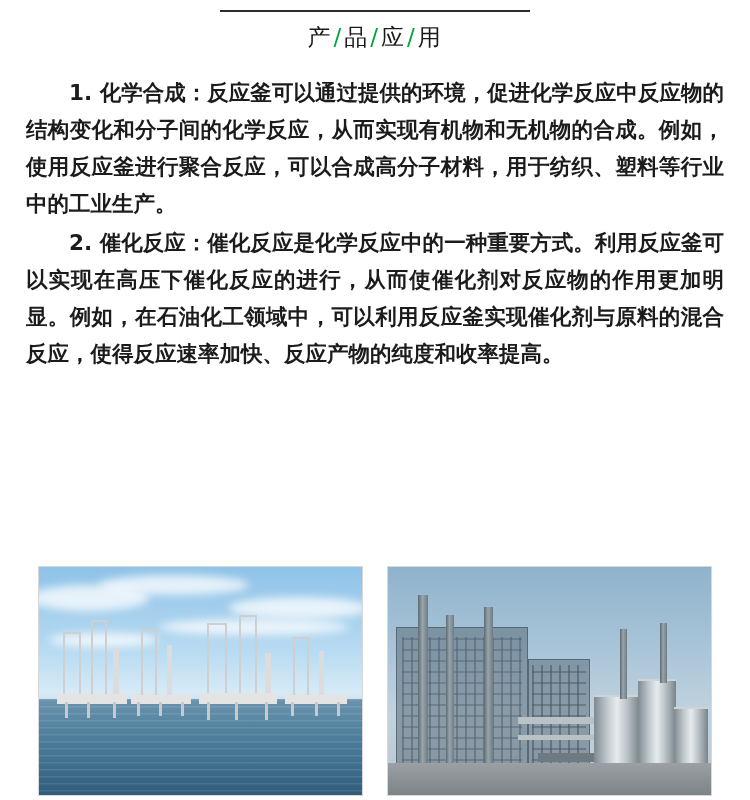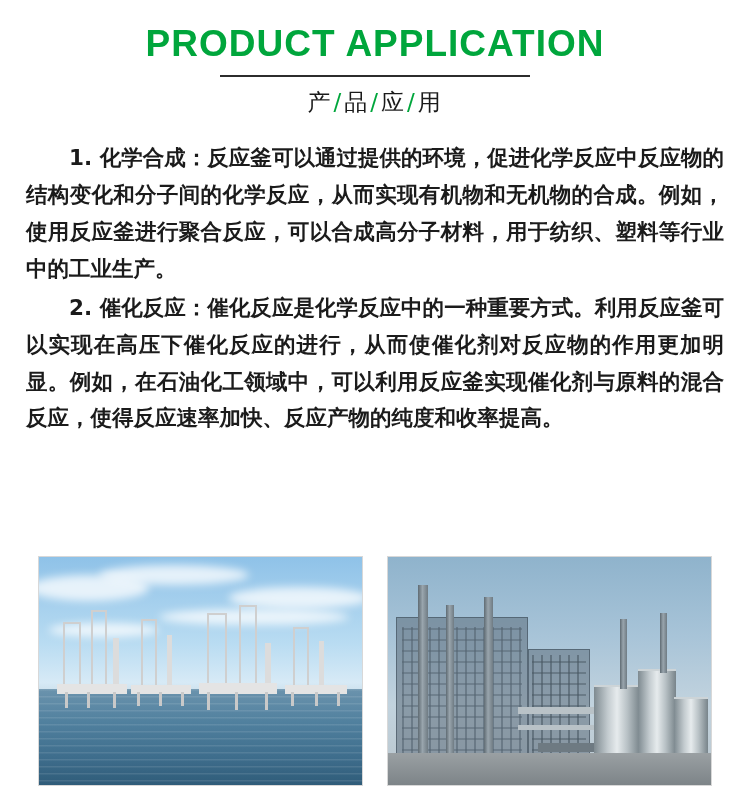--- a/index.html
+++ b/index.html
@@ -182,21 +182,20 @@
     background:
       repeating-linear-gradient(90deg, rgba(70,85,96,0.55) 0px, rgba(70,85,96,0.55) 2px, rgba(255,255,255,0) 2px, rgba(255,255,255,0) 9px),
       repeating-linear-gradient(0deg, rgba(70,85,96,0.45) 0px, rgba(70,85,96,0.45) 2px, rgba(255,255,255,0) 2px, rgba(255,255,255,0) 11px);
   }
 </style>
 </head>
 <body>
 
 <div class="page">
 
-  <div class="header-en">PRODUCT APPLICATION</div>
 
   <div class="divider-wrap">
     <div class="divider"></div>
   </div>
 
   <div class="header-cn">
     <span>产</span><span class="sep">/</span><span>品</span><span class="sep">/</span><span>应</span><span class="sep">/</span><span>用</span>
   </div>
 
   <div class="body-copy">

